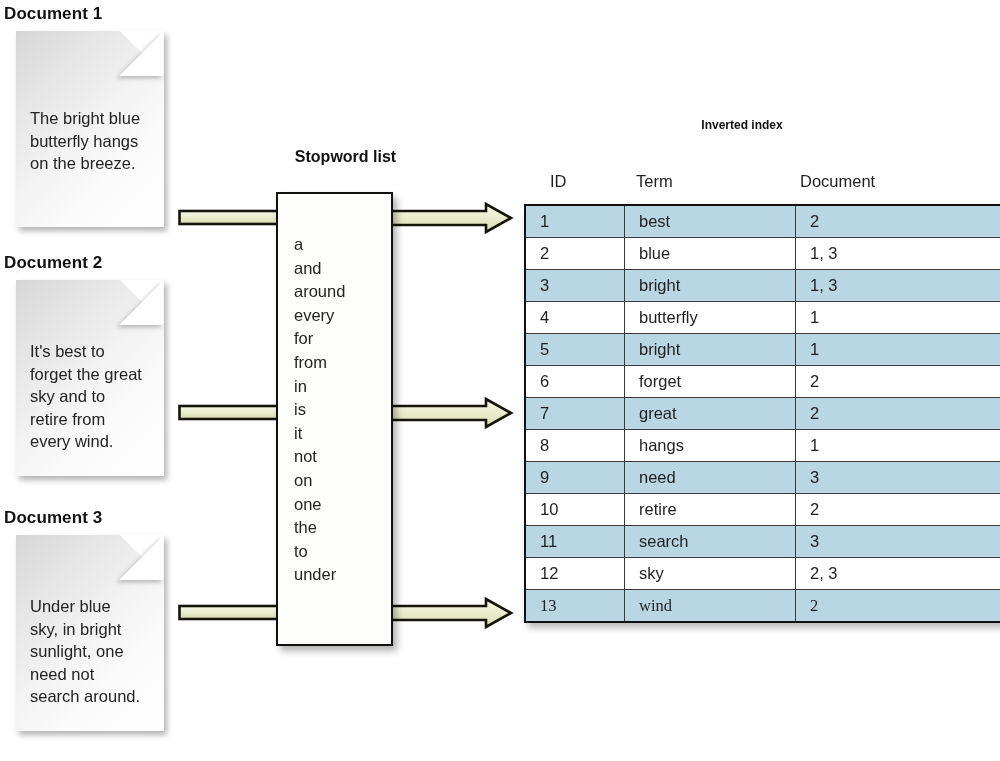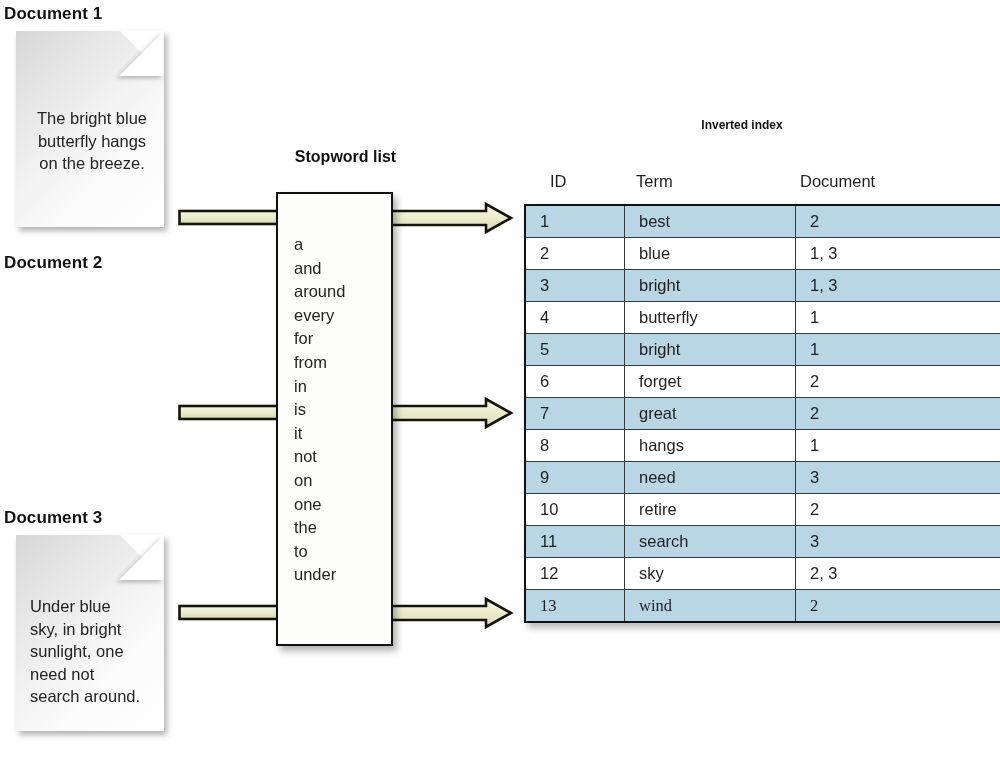--- a/index.html
+++ b/index.html
@@ -164,28 +164,37 @@
   .idx-table tr.plain td { background: #ffffff; }
 </style>
 </head>
 <body>
 
 <div class="doc-group" style="left:4px; top:4px; width:175px; height:232px;">
   <div class="doc-title">Document 1</div>
   <div class="doc-icon" style="top:27px;">
     <div class="doc-fold-cut"></div>
     <div class="doc-fold-tri"></div>
-    <div class="doc-text" style="top:76px;text-align:center;">The bright blue
+    <div class="doc-text" style="top:76px;">The bright blue
 butterfly hangs
 on the breeze.</div>
   </div>
 </div>
 
 <div class="doc-group" style="left:4px; top:253px; width:175px; height:250px;">
   <div class="doc-title">Document 2</div>
+  <div class="doc-icon" style="top:27px;">
+    <div class="doc-fold-cut"></div>
+    <div class="doc-fold-tri"></div>
+    <div class="doc-text" style="top:60px;">It's best to
+forget the great
+sky and to
+retire from
+every wind.</div>
+  </div>
 </div>
 
 <div class="doc-group" style="left:4px; top:508px; width:175px; height:250px;">
   <div class="doc-title">Document 3</div>
   <div class="doc-icon" style="top:27px;">
     <div class="doc-fold-cut"></div>
     <div class="doc-fold-tri"></div>
     <div class="doc-text" style="top:60px;">Under blue
 sky, in bright
 sunlight, one

